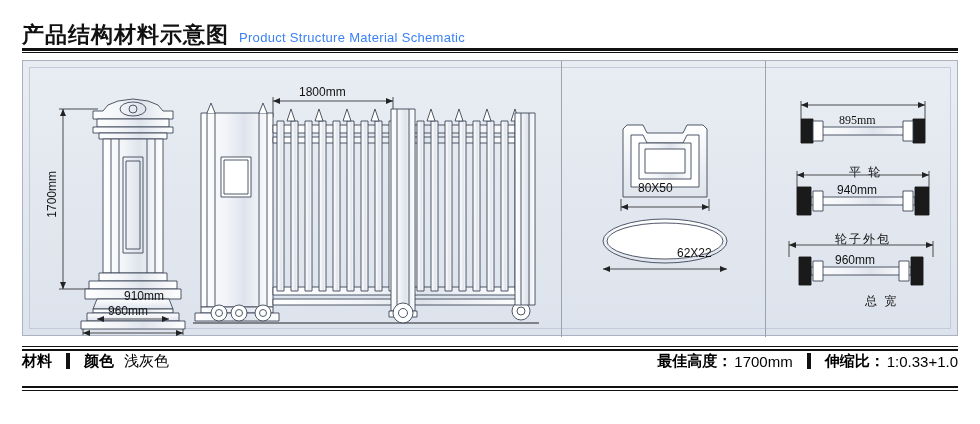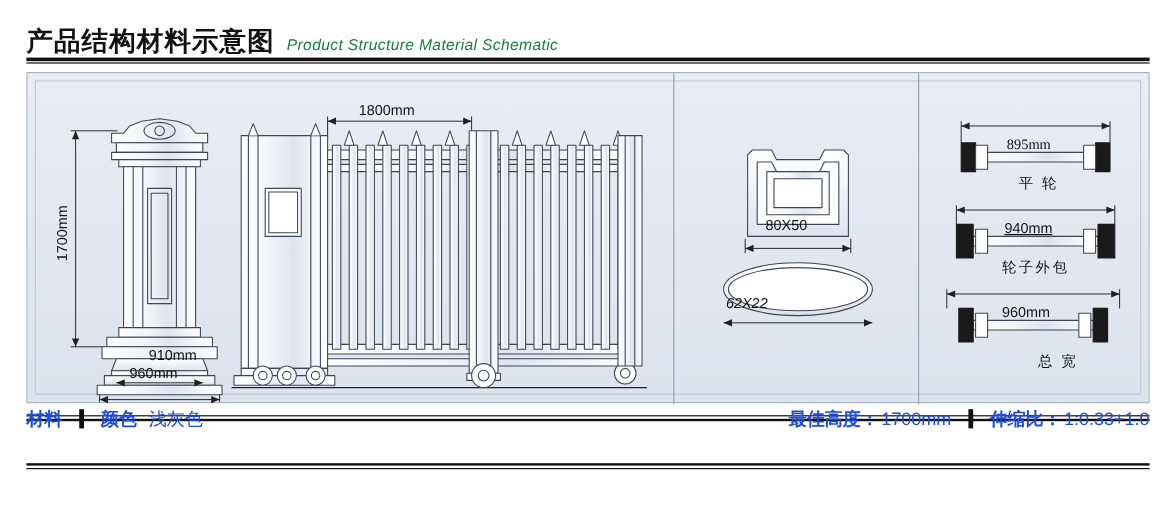--- a/index.html
+++ b/index.html
@@ -15,21 +15,21 @@
   
   .title-row{
     position:absolute;left:22px;top:20px;
     display:flex;align-items:baseline;gap:10px;
   }
   .title-cn{
     font-size:22px;font-weight:bold;color:#111;
     letter-spacing:1px;
   }
   .title-en{
-    font-size:13px;color:#15803d;letter-spacing:0.3px;font-style:italic;
+    font-size:13px;color:#3b82f6;letter-spacing:0.3px;
   }
   .title-rule{
     position:absolute;left:22px;top:48px;width:936px;height:3px;
     background:#111;
   }
   .title-rule:after{
     content:"";position:absolute;left:0;top:4px;width:936px;height:1px;
     background:#111;
   }
 
@@ -52,22 +52,22 @@
   .vsep.s2{left:742px;}
 
   
   .bottom-rule{
     position:absolute;left:22px;top:346px;width:936px;height:1px;background:#111;
   }
   .bottom-rule2{
     position:absolute;left:22px;top:349px;width:936px;height:2px;background:#111;
   }
   .specs{
-    position:absolute;left:22px;top:336px;width:936px;height:26px;
-    display:flex;align-items:center;font-size:15px;color:#1d4ed8;
+    position:absolute;left:22px;top:348px;width:936px;height:26px;
+    display:flex;align-items:center;font-size:15px;color:#000000;
   }
   .spec-k{font-weight:bold;}
   .spec-v{margin-left:10px;}
   .bar{
     display:inline-block;width:4px;height:16px;background:#111;margin:0 14px;
     vertical-align:middle;
   }
   .spec-left{display:flex;align-items:center;}
   .spec-right{display:flex;align-items:center;margin-left:auto;}
   .bottom-rule3{
@@ -335,26 +335,26 @@
         </g>
       </g>
     </svg>
 
     <div class="lbl vert" style="left:22px;top:110px;">1700mm</div>
     <div class="lbl" style="left:276px;top:24px;">1800mm</div>
     <div class="lbl" style="left:101px;top:228px;">910mm</div>
     <div class="lbl" style="left:85px;top:243px;">960mm</div>
 
     <div class="lbl" style="left:615px;top:120px;">80X50</div>
-    <div class="lbl" style="left:582px;top:185px;font-style:italic;">62X22</div>
+    <div class="lbl" style="left:654px;top:185px;">62X22</div>
 
     <div class="lbl" style="left:816px;top:52px;font-family:Liberation Serif, serif;">895mm</div>
-    <div class="lbl cn" style="left:826px;top:84px;">平  轮</div>
-    <div class="lbl" style="left:814px;top:122px;text-decoration:underline;">940mm</div>
-    <div class="lbl cn" style="left:812px;top:154px;">轮子外包</div>
+    <div class="lbl cn" style="left:826px;top:103px;">平  轮</div>
+    <div class="lbl" style="left:814px;top:122px;">940mm</div>
+    <div class="lbl cn" style="left:812px;top:170px;">轮子外包</div>
     <div class="lbl" style="left:812px;top:192px;">960mm</div>
     <div class="lbl cn" style="left:826px;top:232px;margin-left:16px;">总  宽</div>
   </div>
 
   <div class="bottom-rule"></div>
   <div class="bottom-rule2"></div>
 
   <div class="specs">
     <div class="spec-left">
       <span class="spec-k">材料</span>

